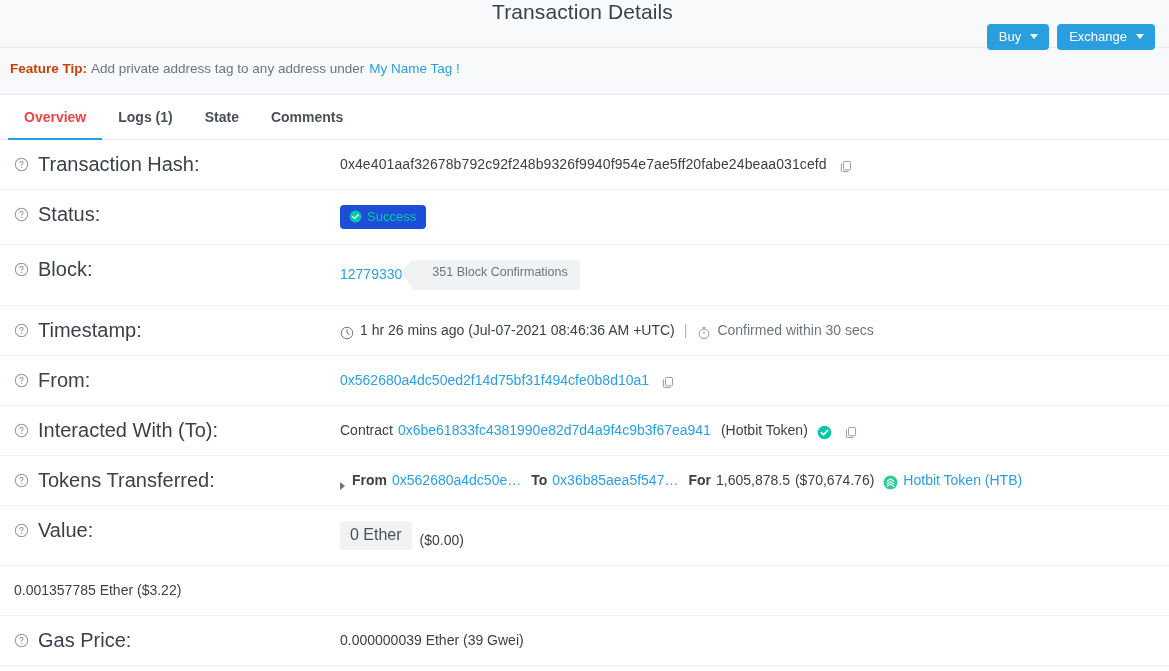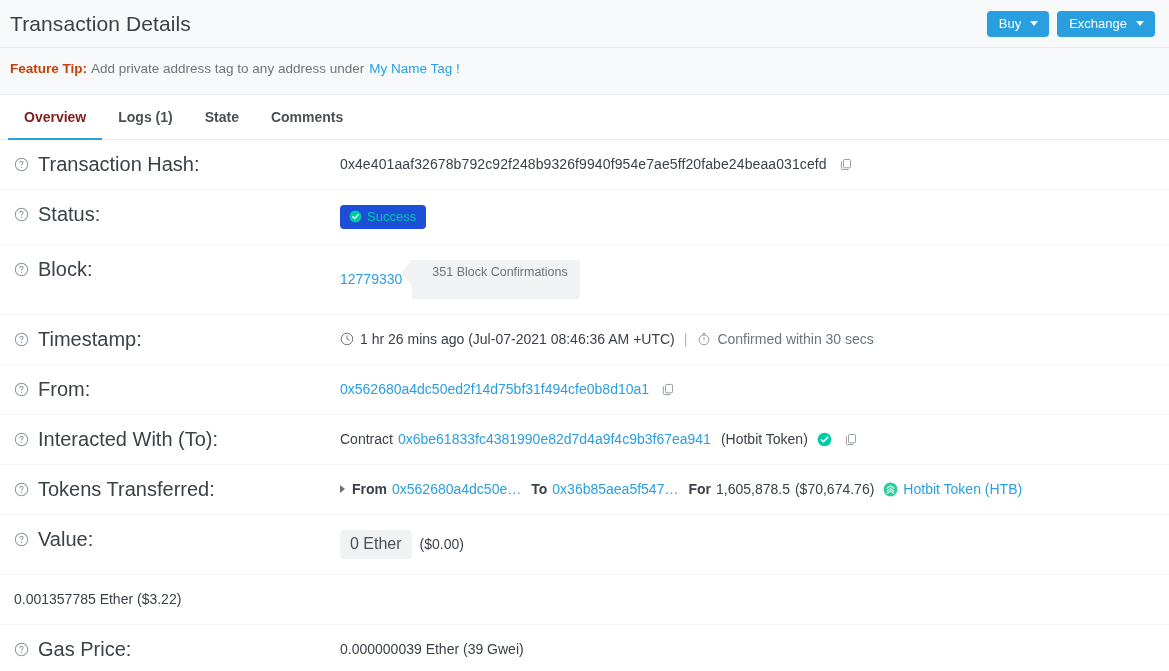--- a/index.html
+++ b/index.html
@@ -18,20 +18,21 @@
 
   
   .page-header {
     height: 48px;
     background: #f8f9fa;
     display: flex;
     align-items: center;
     padding: 0 14px 0 10px;
     box-sizing: border-box;
     border-bottom: 1px solid #e9ecef;
+    flex-direction: column;
   }
   .page-title {
     font-size: 21px;
     color: #3b4149;
     font-weight: 400;
     letter-spacing: .1px;
   }
   .header-actions {
     margin-left: auto;
     display: flex;
@@ -95,21 +96,21 @@
     padding: 0 16px;
     font-size: 14px;
     font-weight: bold;
     color: #4a5056;
     cursor: pointer;
     border-bottom: 2px solid transparent;
     margin-bottom: -1px;
     white-space: nowrap;
   }
   .tab.active {
-    color: #7f1d1d;
+    color: #ef4444;
     border-bottom-color: #2a9fe0;
   }
 
   
   .row {
     display: flex;
     align-items: flex-start;
     padding: 15px 10px 15px 14px;
     border-bottom: 1px solid #f2f3f5;
     box-sizing: border-box;
@@ -122,21 +123,21 @@
     display: flex;
     align-items: center;
     gap: 9px;
     color: #3b4149;
     font-size: 20px;
     line-height: 19px;
   }
   .row-value {
     flex: 1;
     display: flex;
-    align-items: center;
+    align-items: flex-end;
     flex-wrap: wrap;
     font-size: 14px;
     line-height: 19px;
     color: #3b4149;
     min-width: 0;
   }
   .help-icon {
     width: 15px; height: 15px;
     flex: none;
     color: #8f98a1;
@@ -173,21 +174,21 @@
   .conf-wrap {
     display: inline-flex;
     align-items: center;
   }
   .block-num { color: #2a9fe0; margin-right: 0; }
   .conf-badge {
     position: relative;
     background: #f1f2f4;
     color: #6c757d;
     font-size: 12.5px;
-    padding: 6px 12px 20px 20px;
+    padding: 6px 12px 11px 20px;
     margin-left: 10px;
     border-radius: 0 4px 4px 0;
     line-height: 1;
   }
   .conf-badge::before {
     content: "";
     position: absolute;
     left: -11px; top: 0;
     width: 0; height: 0;
     border-top: 13px solid transparent;

